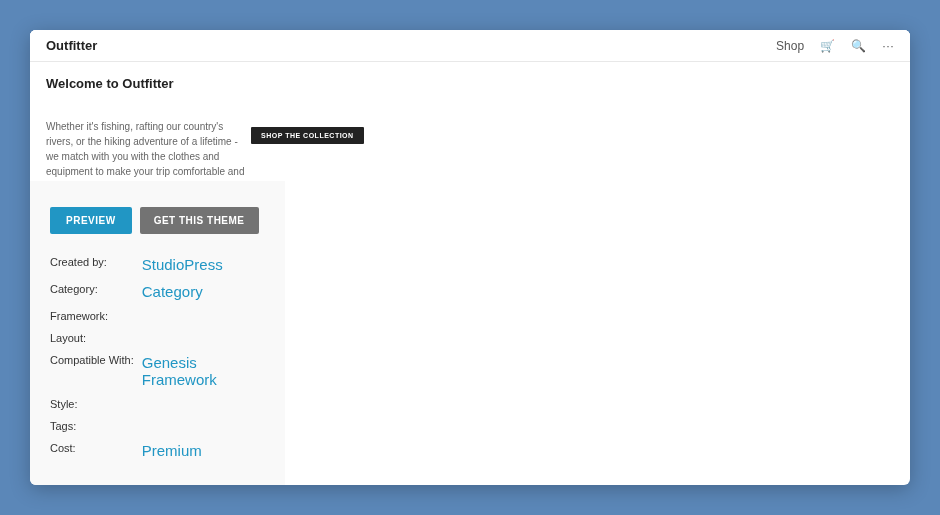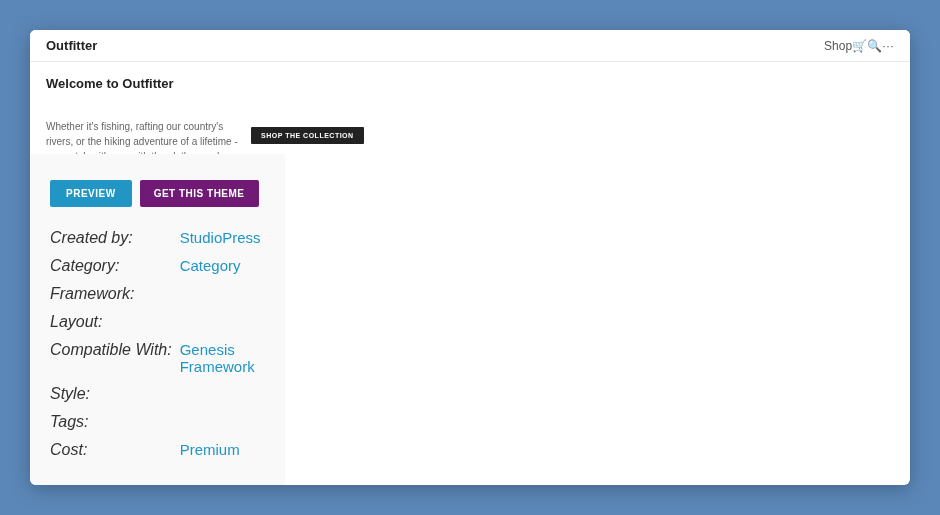--- a/index.html
+++ b/index.html
@@ -47,21 +47,21 @@
       border-bottom: 1px solid #e8e8e8;
     }
     .theme-logo {
       font-size: 13px;
       font-weight: 600;
       color: #222;
     }
     .theme-nav-icons {
       display: flex;
       align-items: center;
-      gap: 0;
+      gap: 16px;
       font-size: 11px;
       color: #555;
     }
     .theme-nav-icons span {
       cursor: pointer;
       font-size: 12px;
       color: #555;
     }
     
     .theme-hero {
@@ -169,43 +169,42 @@
       font-size: 10px;
       font-weight: 700;
       padding: 8px 16px;
       border: none;
       border-radius: 2px;
       cursor: pointer;
       letter-spacing: 0.5px;
       text-transform: uppercase;
     }
     .btn-get-theme {
-      background: #701a75;
+      background: #737373;
       color: #fff;
       font-size: 10px;
       font-weight: 700;
       padding: 8px 14px;
       border: none;
       border-radius: 2px;
       cursor: pointer;
       letter-spacing: 0.5px;
       text-transform: uppercase;
     }
     .info-table {
       display: grid;
       grid-template-columns: auto 1fr;
       gap: 10px 8px;
       align-items: start;
     }
     .info-label {
-      font-size: 16px;
+      font-size: 11px;
       color: #333;
       font-weight: 500;
       white-space: nowrap;
-      font-style: italic;
     }
     .info-value {
       font-size: 15px;
       color: #2196c4;
     }
     .info-value.plain {
       color: #555;
     }
     
     svg.boot {

